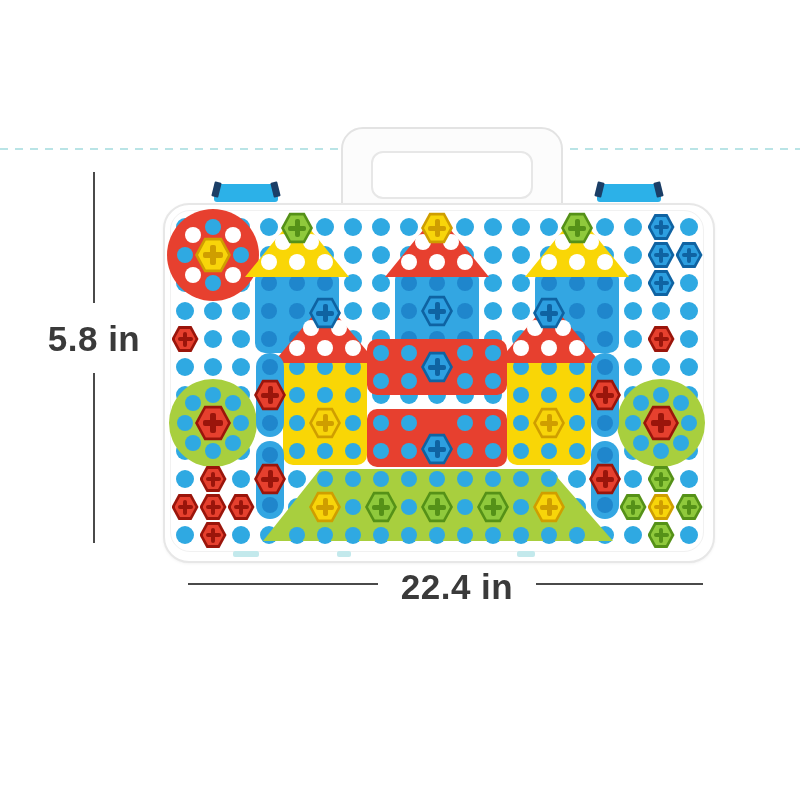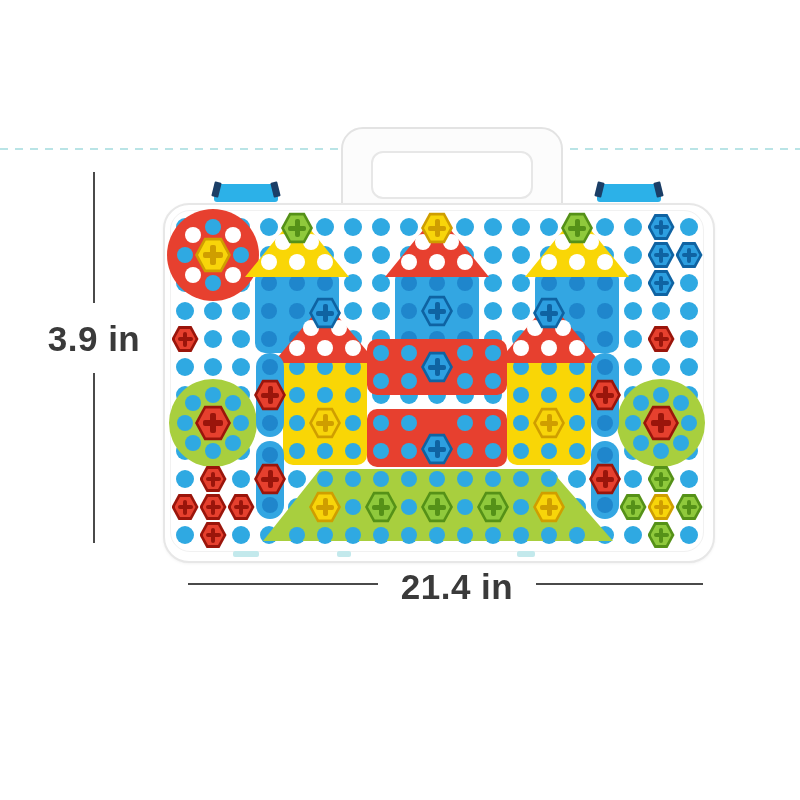--- a/index.html
+++ b/index.html
@@ -30,25 +30,25 @@
 </style>
 </head>
 <body>
 
 <div class="stage">
 
   <div class="abs dash-guide"></div>
 
   <div class="abs dim-line" style="left:93px;top:172px;width:2px;height:131px;"></div>
   <div class="abs dim-line" style="left:93px;top:373px;width:2px;height:170px;"></div>
-  <div class="abs dim-label" style="left:94px;top:339px;">3.9 in</div>
+  <div class="abs dim-label" style="left:94px;top:339px;">5.8 in</div>
 
   <div class="abs dim-line" style="left:188px;top:583px;width:190px;height:2px;"></div>
   <div class="abs dim-line" style="left:536px;top:583px;width:167px;height:2px;"></div>
-  <div class="abs dim-label" style="left:457px;top:587px;">21.4 in</div>
+  <div class="abs dim-label" style="left:457px;top:587px;">22.4 in</div>
 
   <div class="abs handle"></div>
   <div class="abs handle-hole"></div>
   <div class="abs case-body"></div>
   <div class="abs case-seam"></div>
   <div class="abs latch" style="left:214px;top:184px;width:64px;">
     <div class="hook l"></div>
     <div class="hook r"></div>
   </div>
   <div class="abs latch" style="left:597px;top:184px;width:64px;">

